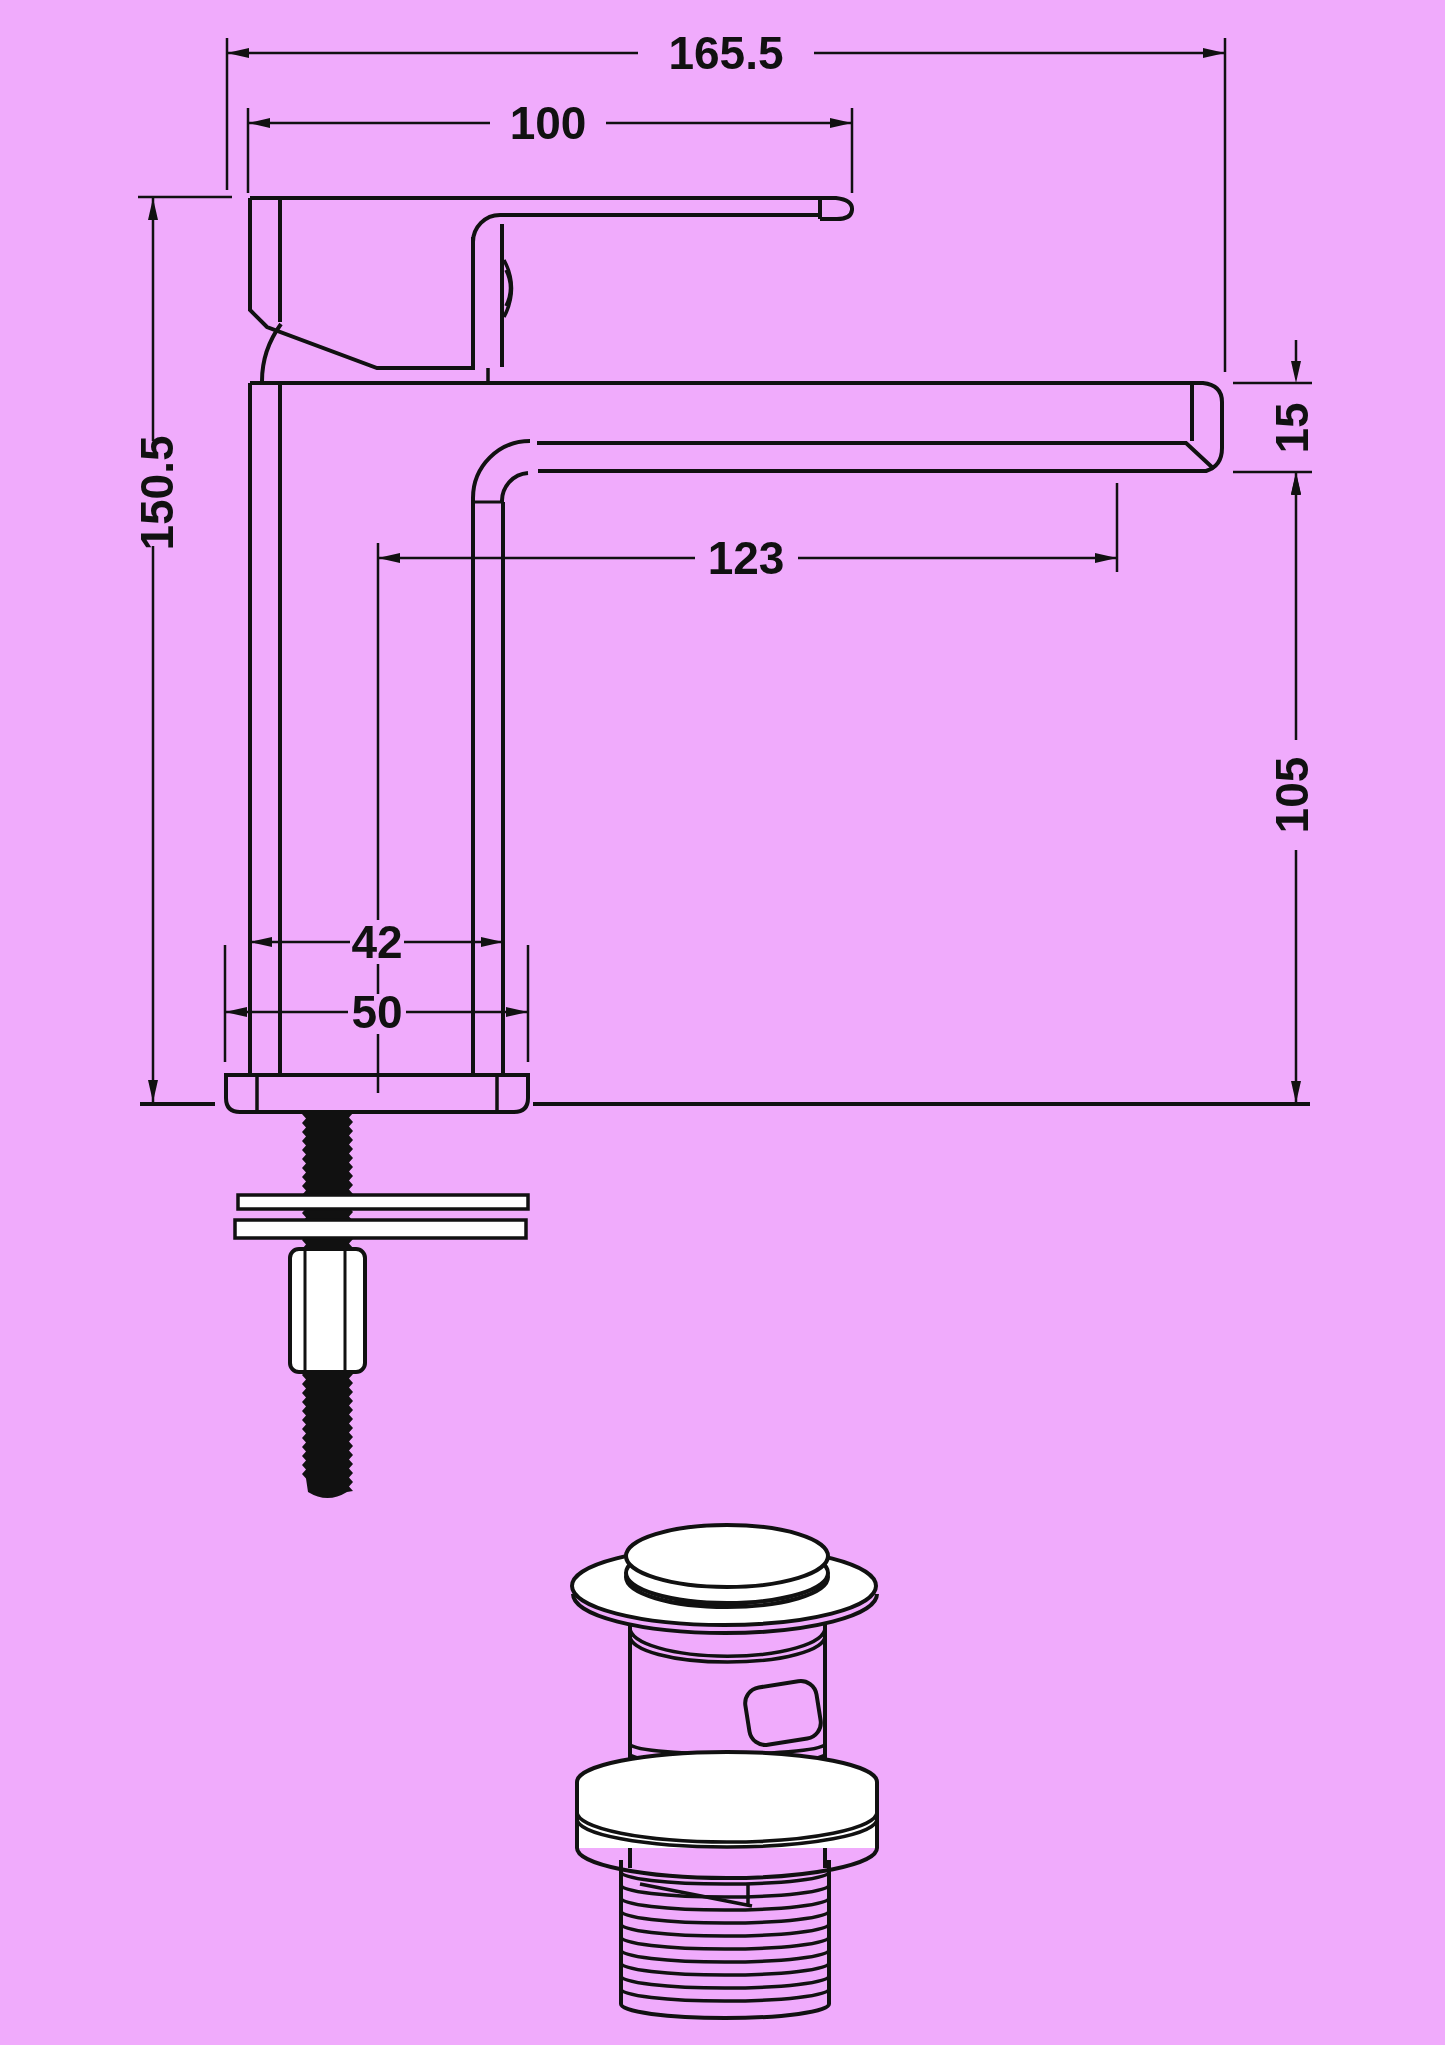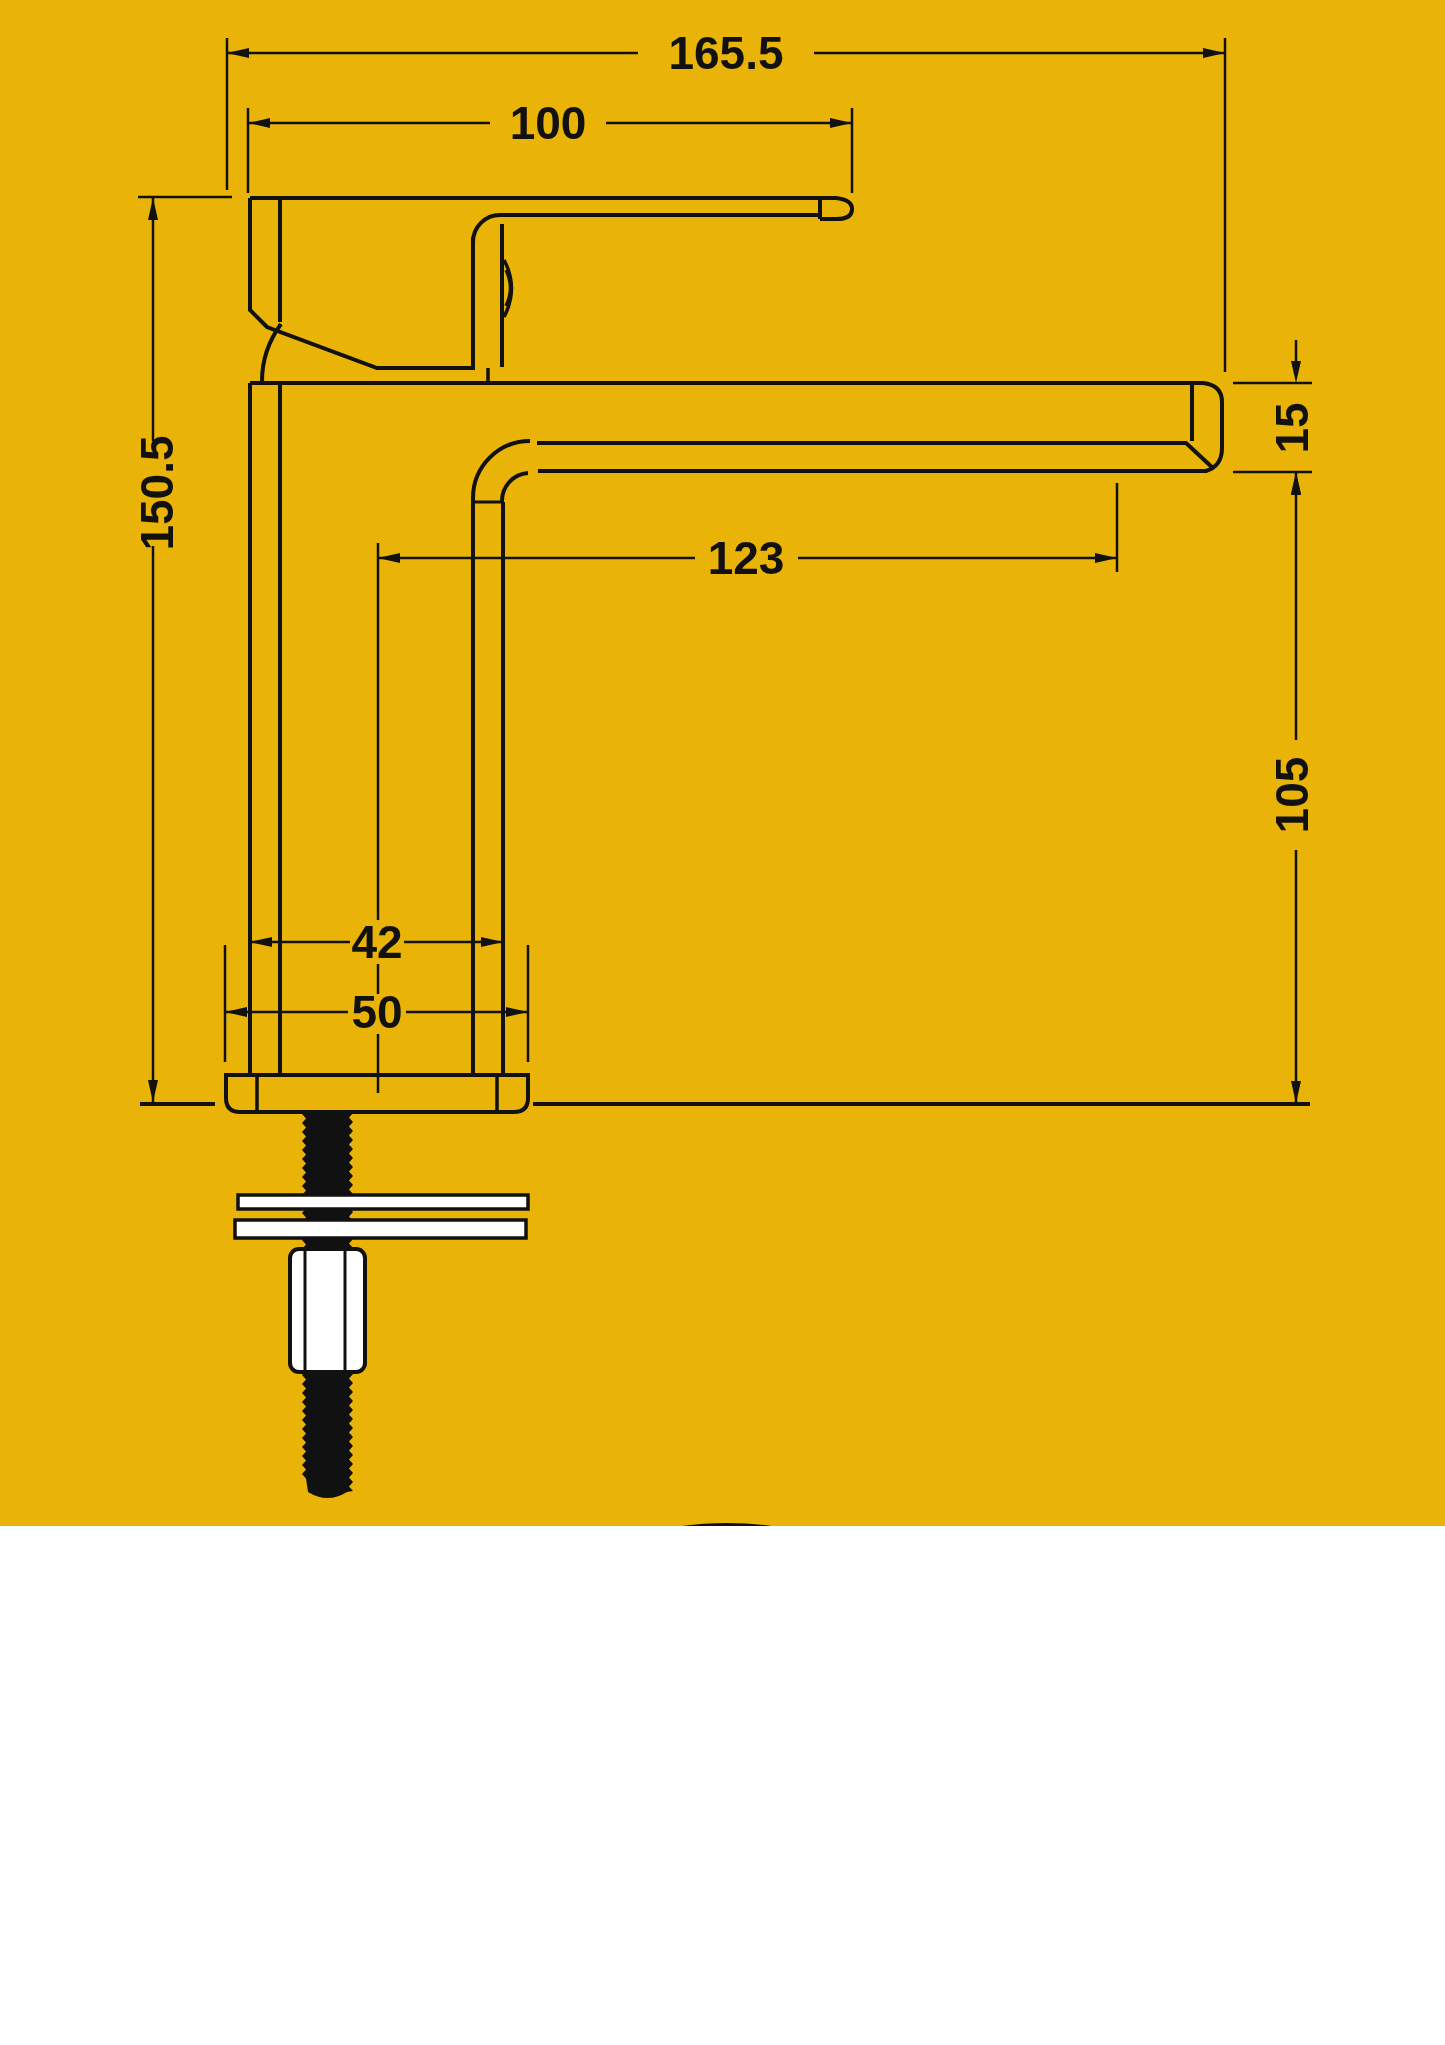--- a/index.html
+++ b/index.html
@@ -1,16 +1,16 @@
 <!DOCTYPE html>
 <html><head>
 <meta charset="utf-8">
 <style>
   html,body{margin:0;padding:0;background:#fff;}
-  .page{width:1445px;height:1526px;background:#eab308;position:relative;overflow:hidden;text-decoration:underline;}
+  .page{width:1445px;height:2045px;background:#f0abfc;position:relative;overflow:hidden;text-decoration:underline;}
   svg{display:block;}
   .dim-text{
     font-family:"Liberation Sans","DejaVu Sans",sans-serif;
     font-weight:bold;
     font-size:46px;
     fill:#111;
   }
 </style>
 </head>
 <body>

